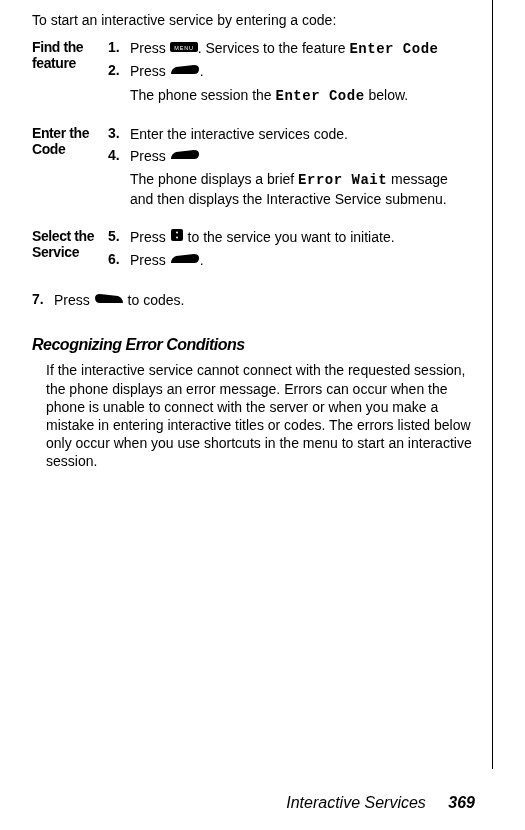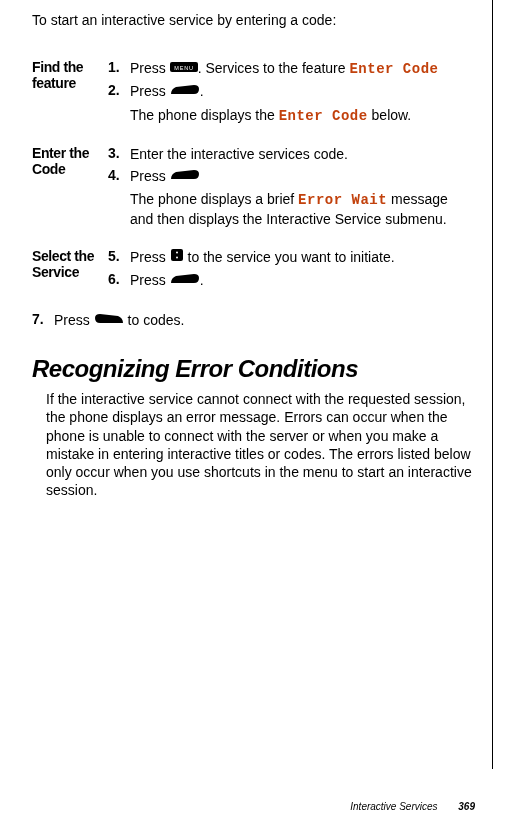--- a/index.html
+++ b/index.html
@@ -14,21 +14,21 @@
     font-size: 14px;
   }
   .vr {
     position: absolute;
     right: 32px;
     top: 0;
     width: 1px;
     height: 769px;
     background: #000;
   }
-  .intro { margin-bottom: 22px; line-height: 1.2; }
+  .intro { margin-bottom: 2px; line-height: 1.2; }
   .tbl { width: 100%; }
   .row { display: flex; padding: 8px 0; }
   .lbl {
     flex: 0 0 76px;
     font-family: Arial, Helvetica, sans-serif;
     font-weight: 900;
     font-stretch: condensed;
     letter-spacing: -0.4px;
     line-height: 1.15;
     padding-right: 4px;
@@ -39,44 +39,44 @@
     flex: 0 0 22px;
     font-weight: 900;
     font-family: Arial, Helvetica, sans-serif;
   }
   .body { flex: 1; line-height: 1.3; }
   .sub { margin-left: 22px; margin-top: 4px; margin-bottom: 4px; line-height: 1.3; }
   .mono {
     font-family: "Courier New", monospace;
     font-weight: bold;
     letter-spacing: 0.5px;
-    color: #c2410c;
+    color: #000000;
   }
   .icon {
     display: inline-block;
     vertical-align: middle;
     position: relative;
     top: -1px;
   }
   .h2 {
     font-family: Arial, Helvetica, sans-serif;
     font-weight: 900;
     font-style: italic;
-    font-size: 24px;
+    font-size: 16px;
     line-height: 1.1;
     margin-top: 14px;
     margin-bottom: 8px;
     letter-spacing: -0.5px;
   }
   .para { line-height: 1.3; margin-left: 14px; }
   .footer {
     position: absolute;
     bottom: 18px;
     right: 50px;
-    font-size: 10px;
+    font-size: 16px;
     font-style: italic;
   }
   .footer .pn { font-weight: 900; font-style: italic; margin-left: 18px; }
 </style>
 </head>
 <body>
 
 <div class="vr"></div>
 
 <p class="intro">To start an interactive service by entering a code:</p>
@@ -97,21 +97,21 @@
       </div>
       <div class="step">
         <div class="num">2.</div>
         <div class="body">
           <span>Press </span><span class="icon"><svg width="30" height="12" viewBox="0 0 30 12">
                 <path d="M1 10 Q1 5 6 3 L24 1 Q29 1 29 5 Q29 10 24 10 Z" fill="#000"></path>
               </svg></span><span>.</span>
         </div>
       </div>
       <div class="sub">
-        <span>The phone displays the </span><span class="mono">Enter Code</span><span> below.</span>
+        <span>The phone session the </span><span class="mono">Enter Code</span><span> below.</span>
       </div>
     </div>
   </div>
 
   <div class="row">
     <div class="lbl">Enter the Code</div>
     <div class="steps">
       <div class="step">
         <div class="num">3.</div>
         <div class="body">

